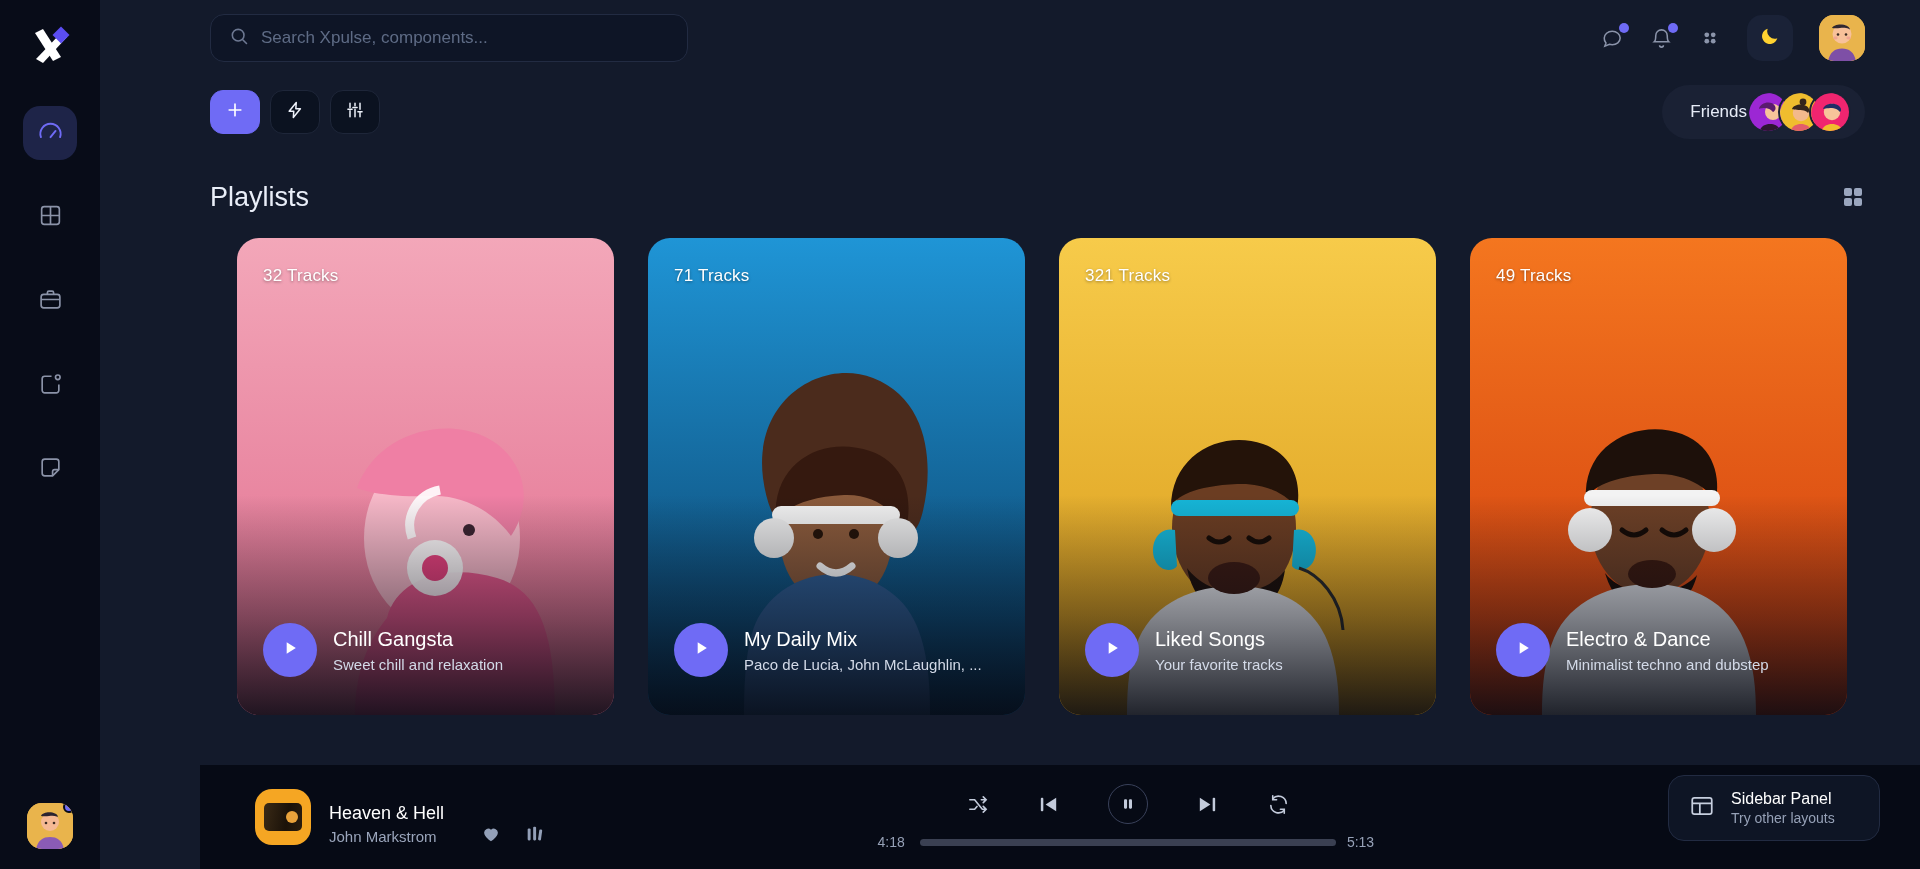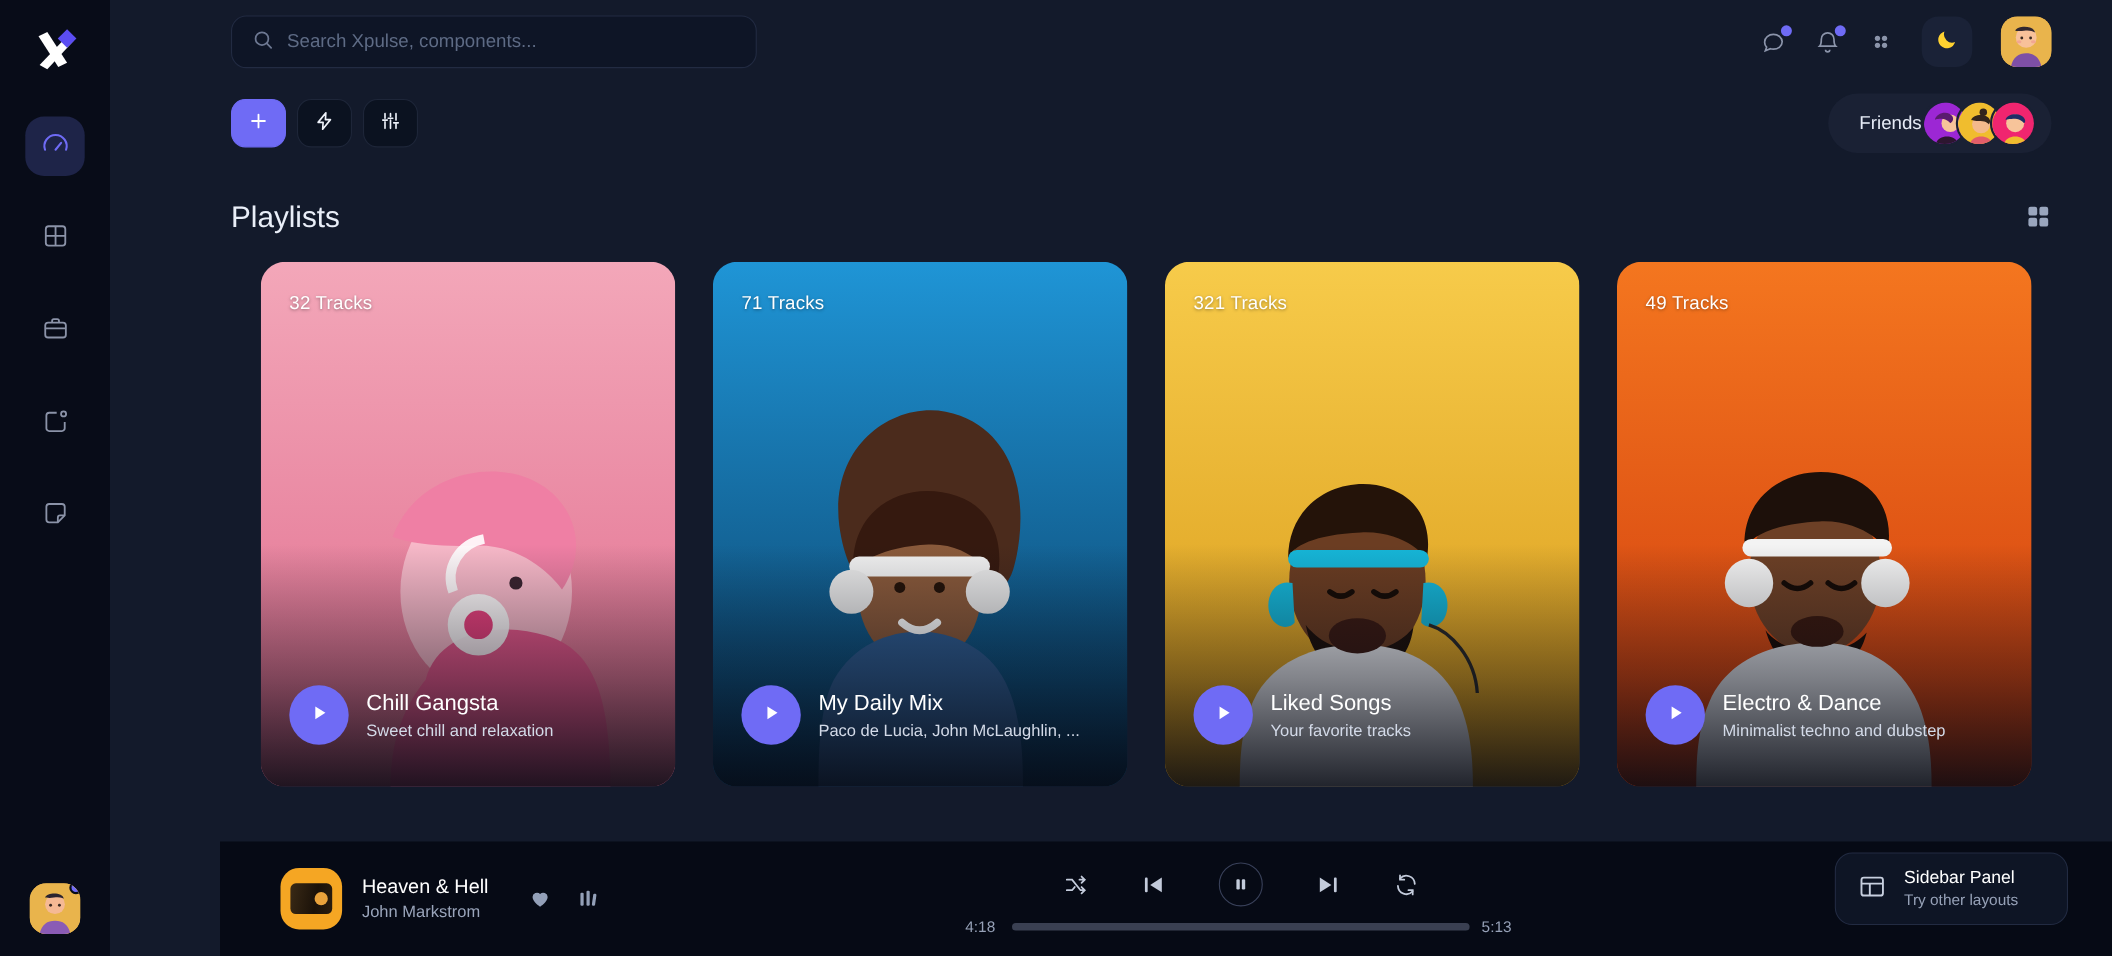--- a/index.html
+++ b/index.html
@@ -105,21 +105,21 @@
   }
   .card-meta { min-width: 0; }
   .card-name { color:#fff; font-size: 20px; margin-bottom: 5px; white-space:nowrap; overflow:hidden; text-overflow:ellipsis; }
   .card-sub { color:#d3dae8; font-size: 15px; white-space:nowrap; overflow:hidden; text-overflow:ellipsis; }
 
   
   .player {
     position: absolute; left: 100px; right: 0; bottom: 0; height: 104px;
     background: #060a15; display: flex; align-items: center; padding: 0 40px 0 55px;
   }
-  .now { display:flex; align-items:center; gap: 18px; width: 420px; flex: none; }
+  .now { display:flex; align-items:flex-end; gap: 18px; width: 420px; flex: none; }
   .cover { width: 56px; height: 56px; border-radius: 17px; background:#f5a623; display:flex; align-items:center; justify-content:center; }
   .cover-inner { width: 38px; height: 28px; border-radius: 5px; background: linear-gradient(100deg,#3a2a16,#1b1209 60%, #2a1d0e); position:relative; overflow:hidden; }
   .cover-inner:after { content:""; position:absolute; right:4px; top:8px; width:12px; height:12px; border-radius:50%; background:#e9a23b; }
   .now-title { color:#fff; font-size: 18px; margin-bottom: 4px; }
   .now-artist { color:#9aa5bb; font-size: 15px; }
   .now-actions { display:flex; align-items:center; gap: 22px; margin-left: 18px; color:#93a0b8; }
   .now-actions > span { cursor:pointer; display:flex; }
 
   .center { flex: 1; display: flex; flex-direction: column; align-items: center; justify-content:center; gap: 10px; }
   .controls { display:flex; align-items:center; gap: 48px; color:#c3cbdb; }

